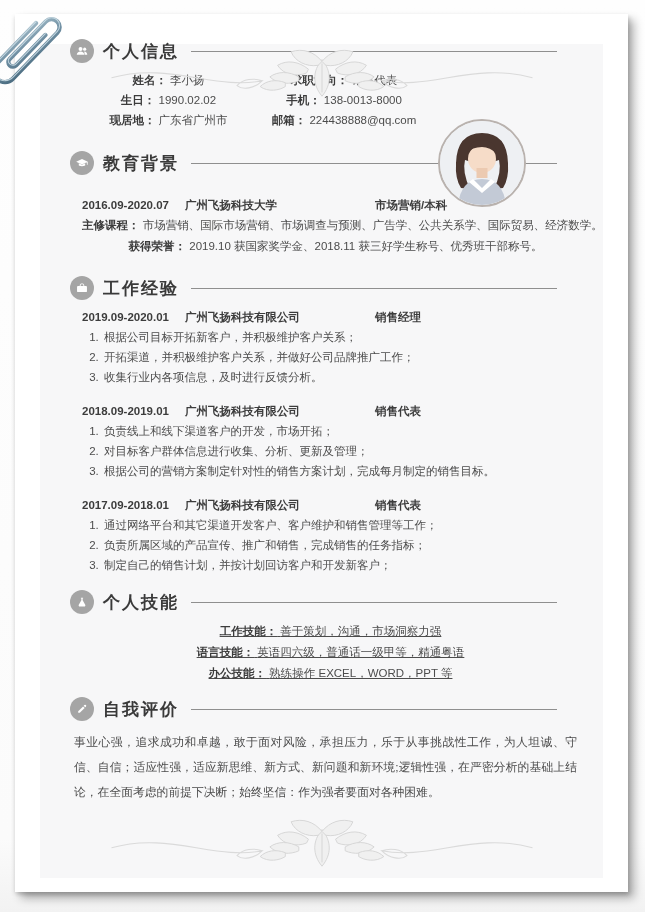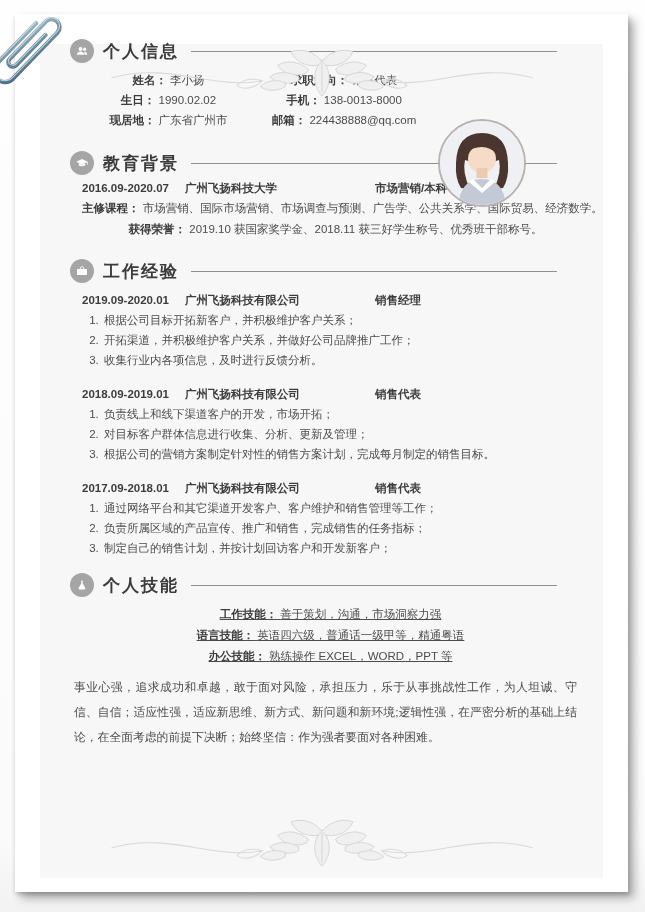--- a/index.html
+++ b/index.html
@@ -36,21 +36,21 @@
   .sec-icon svg { width:14px; height:14px; }
   .sec-title { font-size:17px; font-weight:bold; color:#3a3a3a; letter-spacing:2px; margin-left:9px; white-space:nowrap; }
   .sec-line { flex:1 1 auto; height:1px; background:#8f8f8f; margin-left:12px; }
   
   .bodytext { font-size:11.5px; color:#4c4c4c;text-align:center; }
   b,.lbl { color:#3c3c3c; font-weight:bold; }
   
   .info-grid { margin:6px 170px 0 42px; display:grid; grid-template-columns:173px auto; }
   .info-cell { height:20px; line-height:20px; white-space:nowrap; }
   
-  .row3 { display:grid; grid-template-columns:103px 190px auto; margin:2px 24px 0 42px;
+  .row3 { display:grid; grid-template-columns:103px 190px auto; margin:19px 24px 0 42px;
           height:20px; line-height:20px; font-weight:bold; color:#3c3c3c; font-size:11.5px; white-space:nowrap; }
   .kv-line { margin:0 14px 0 42px; line-height:21px; white-space:nowrap; }
   
   ol.duties { list-style:none; counter-reset:d; margin:0 24px 0 44px; }
   ol.duties li { counter-increment:d; line-height:20px; display:flex; }
   ol.duties li::before { content:counter(d) "."; width:20px; flex:0 0 auto; color:#4c4c4c; }
   .job { margin-top:6px; }
   .job + .job { margin-top:14px; }
   
   .skill-line { margin:0 24px 0 42px; line-height:21px; white-space:nowrap;text-decoration:underline; }
@@ -253,20 +253,30 @@
         <div class="skill-line bodytext">
           <span class="lbl">语言技能：</span>
           <span>英语四六级，普通话一级甲等，精通粤语</span>
         </div>
         <div class="skill-line bodytext">
           <span class="lbl">办公技能：</span>
           <span>熟练操作 EXCEL，WORD，PPT 等</span>
         </div>
       </div>
 
+      <div class="sec-header mt-sec5">
+        <span class="sec-icon">
+          <svg viewBox="0 0 24 24" fill="#ffffff">
+            <path d="M5.5 15.9 13.9 7.5l2.7 2.7-8.4 8.4H5.5z"></path>
+            <path d="M14.8 6.5l1.2-1.2a1.9 1.9 0 0 1 2.7 2.7l-1.2 1.2z"></path>
+          </svg>
+        </span>
+        <span class="sec-title">自我评价</span>
+        <span class="sec-line"></span>
+      </div>
 
       <p class="eval">事业心强，追求成功和卓越，敢于面对风险，承担压力，乐于从事挑战性工作，为人坦诚、守信、自信；适应性强，适应新思维、新方式、新问题和新环境;逻辑性强，在严密分析的基础上结论，在全面考虑的前提下决断；始终坚信：作为强者要面对各种困难。</p>
 
       <svg class="flourish bottom" viewBox="0 0 440 58">
         <g fill="none" stroke="#dadada" stroke-width="1.1">
           <path d="M2 33 C60 16 110 46 158 36 C150 44 138 46 132 41 C138 34 150 33 158 36"></path>
           <path d="M438 33 C380 16 330 46 282 36 C290 44 302 46 308 41 C302 34 290 33 282 36"></path>
         </g>
         <g fill="#f0f0f0" stroke="#d6d6d6" stroke-width="1">
           <path d="M220 14 C230 26 230 40 220 52 C210 40 210 26 220 14 Z"></path>

